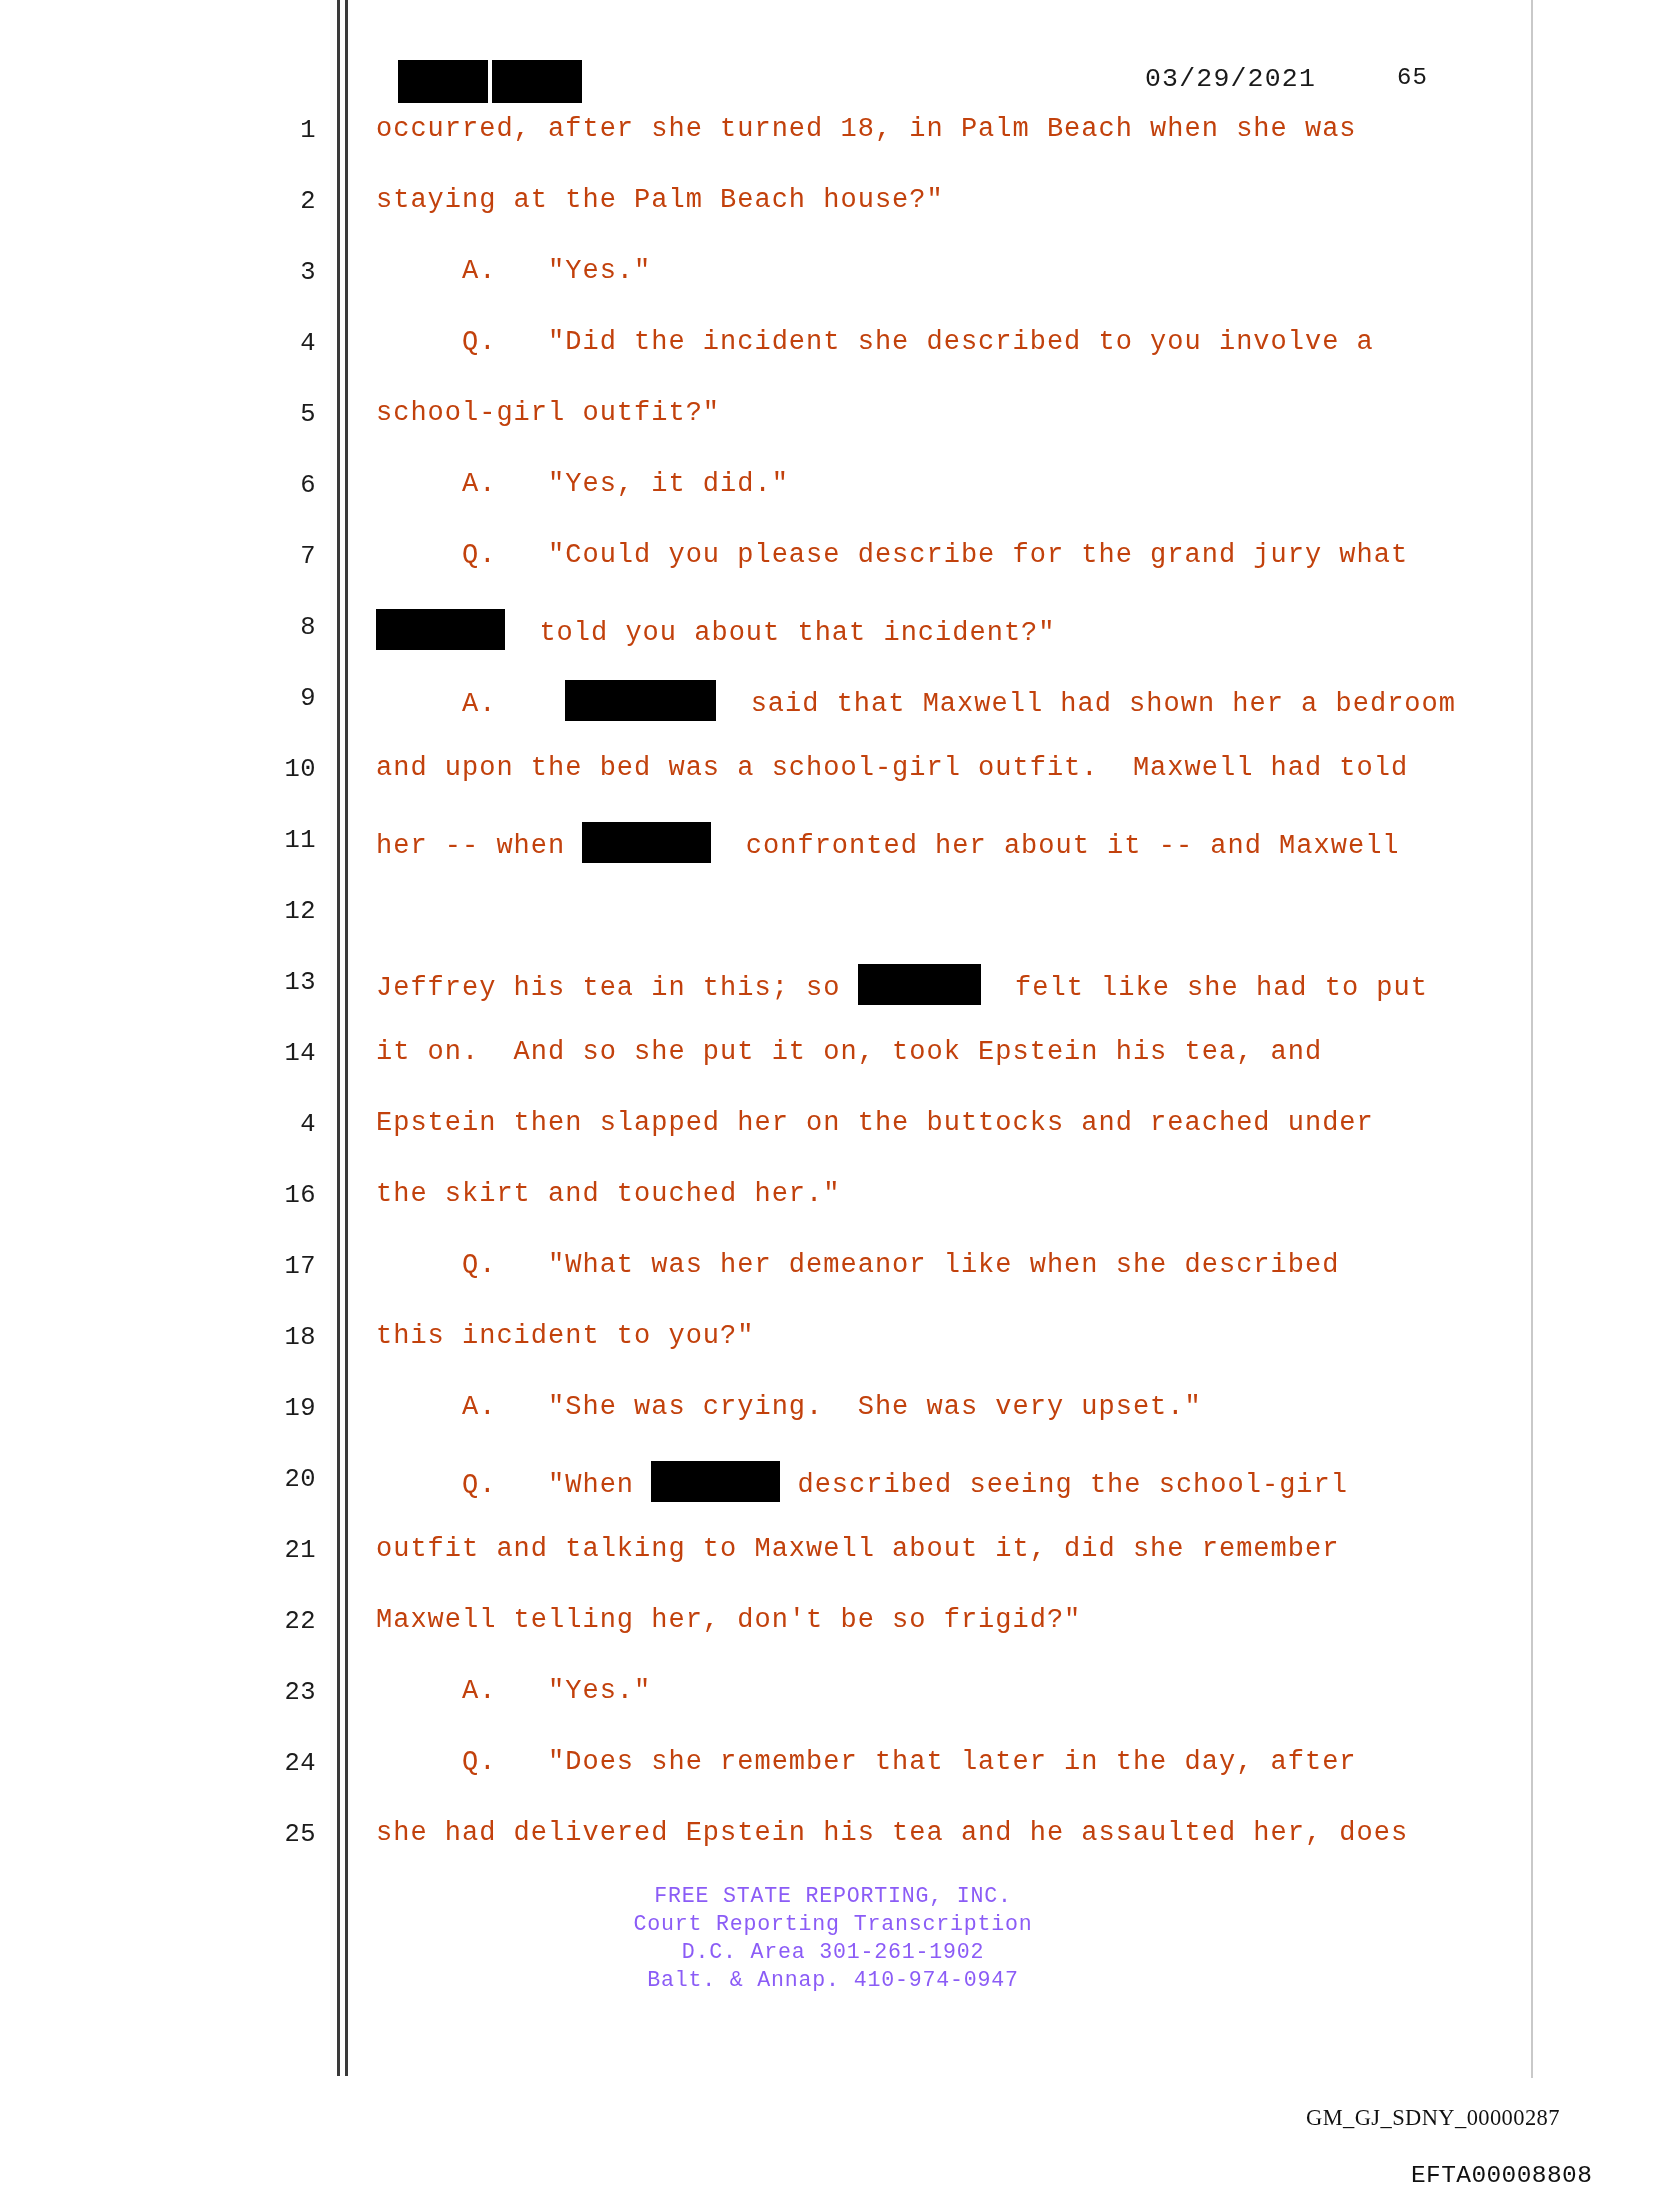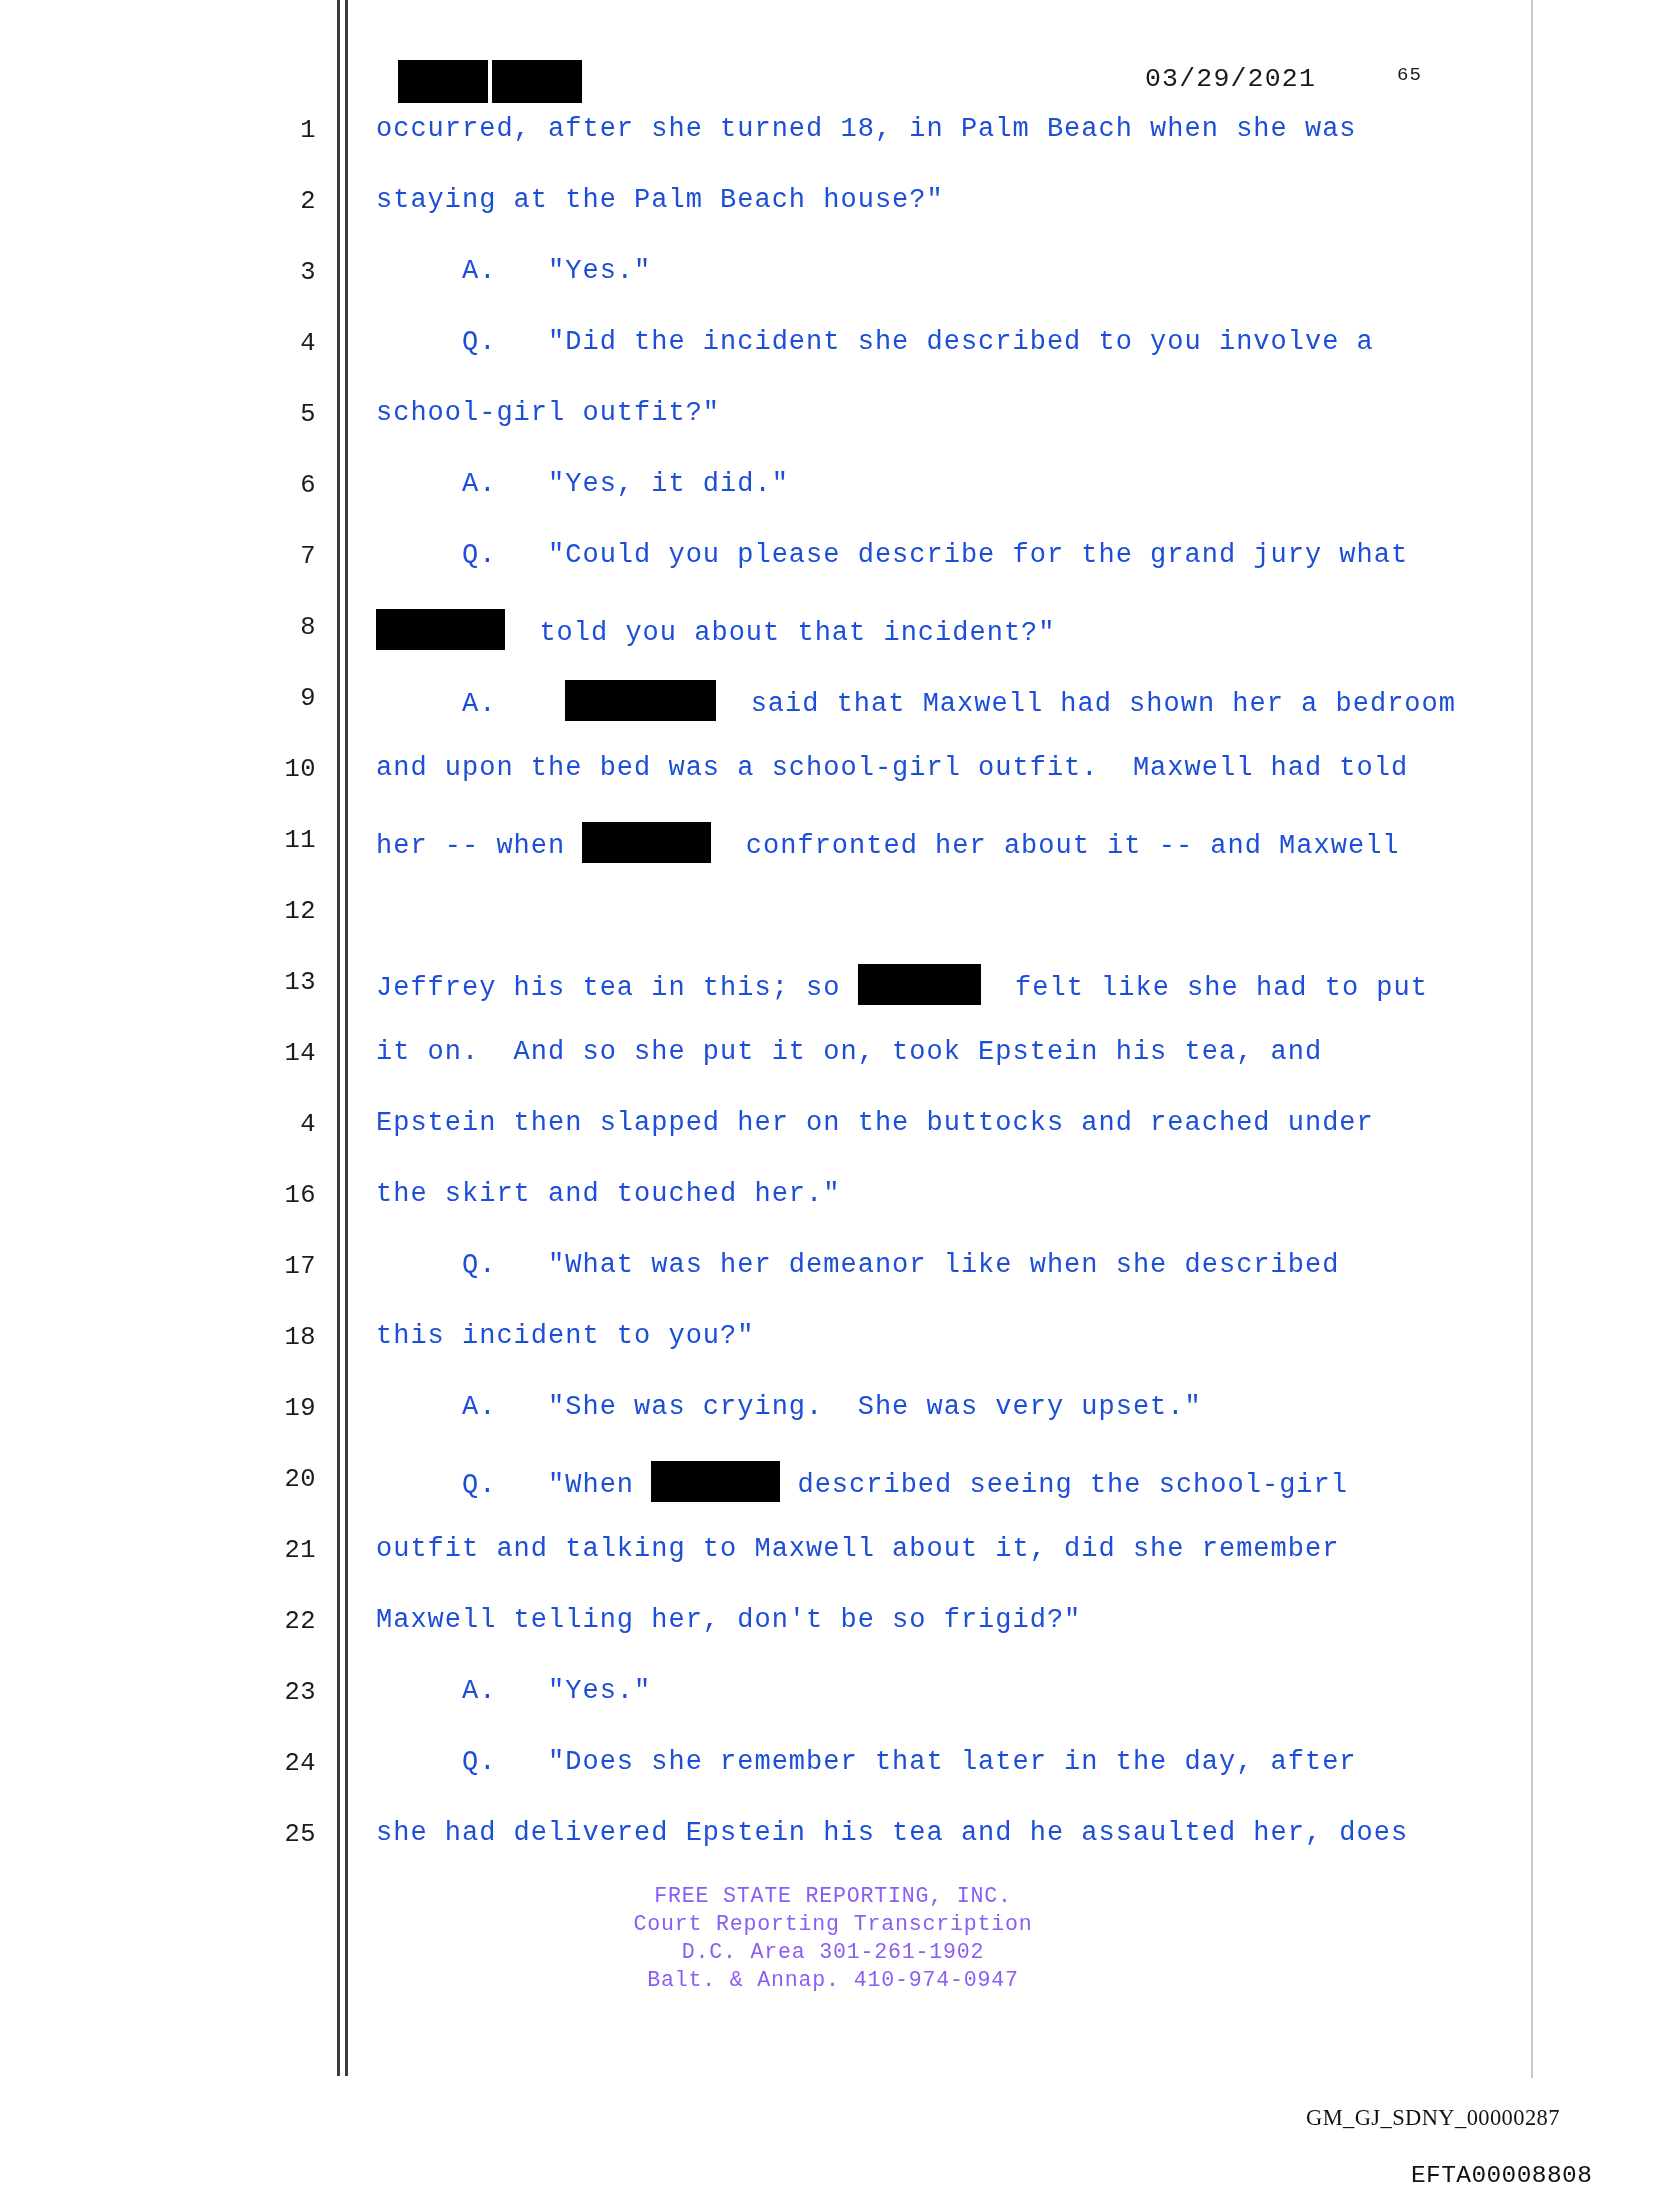--- a/index.html
+++ b/index.html
@@ -74,21 +74,21 @@
     left: 1145px;
     top: 35px;
     font-size: 26.5px;
     letter-spacing: 1.2px;
     color: #1a1a1a;
   }
   .hdr-pageno {
     position: absolute;
     left: 1397px;
     top: 35px;
-    font-size: 19px;
+    font-size: 24px;
     letter-spacing: 1.2px;
     color: #1a1a1a;
   }
 
   
   .transcript {
     position: absolute;
     left: 0;
     top: 102px;
     width: 1666px;
@@ -108,21 +108,21 @@
     top: 13.7px;
   }
   .ltext {
     position: absolute;
     left: 376px;
     top: 9.8px;
     font-size: 27px;
     line-height: 35px;
     letter-spacing: 1px;
     white-space: pre;
-    color: #1d4ed8;
+    color: #c2410c;
   }
   .ltext .blk {
     display: inline-block;
     background: #000000;
     height: 41px;
     vertical-align: -9.8px;
   }
   .w1 { width: 129px; }
   .w2 { width: 151px; }
   .w3 { width: 129px; }

